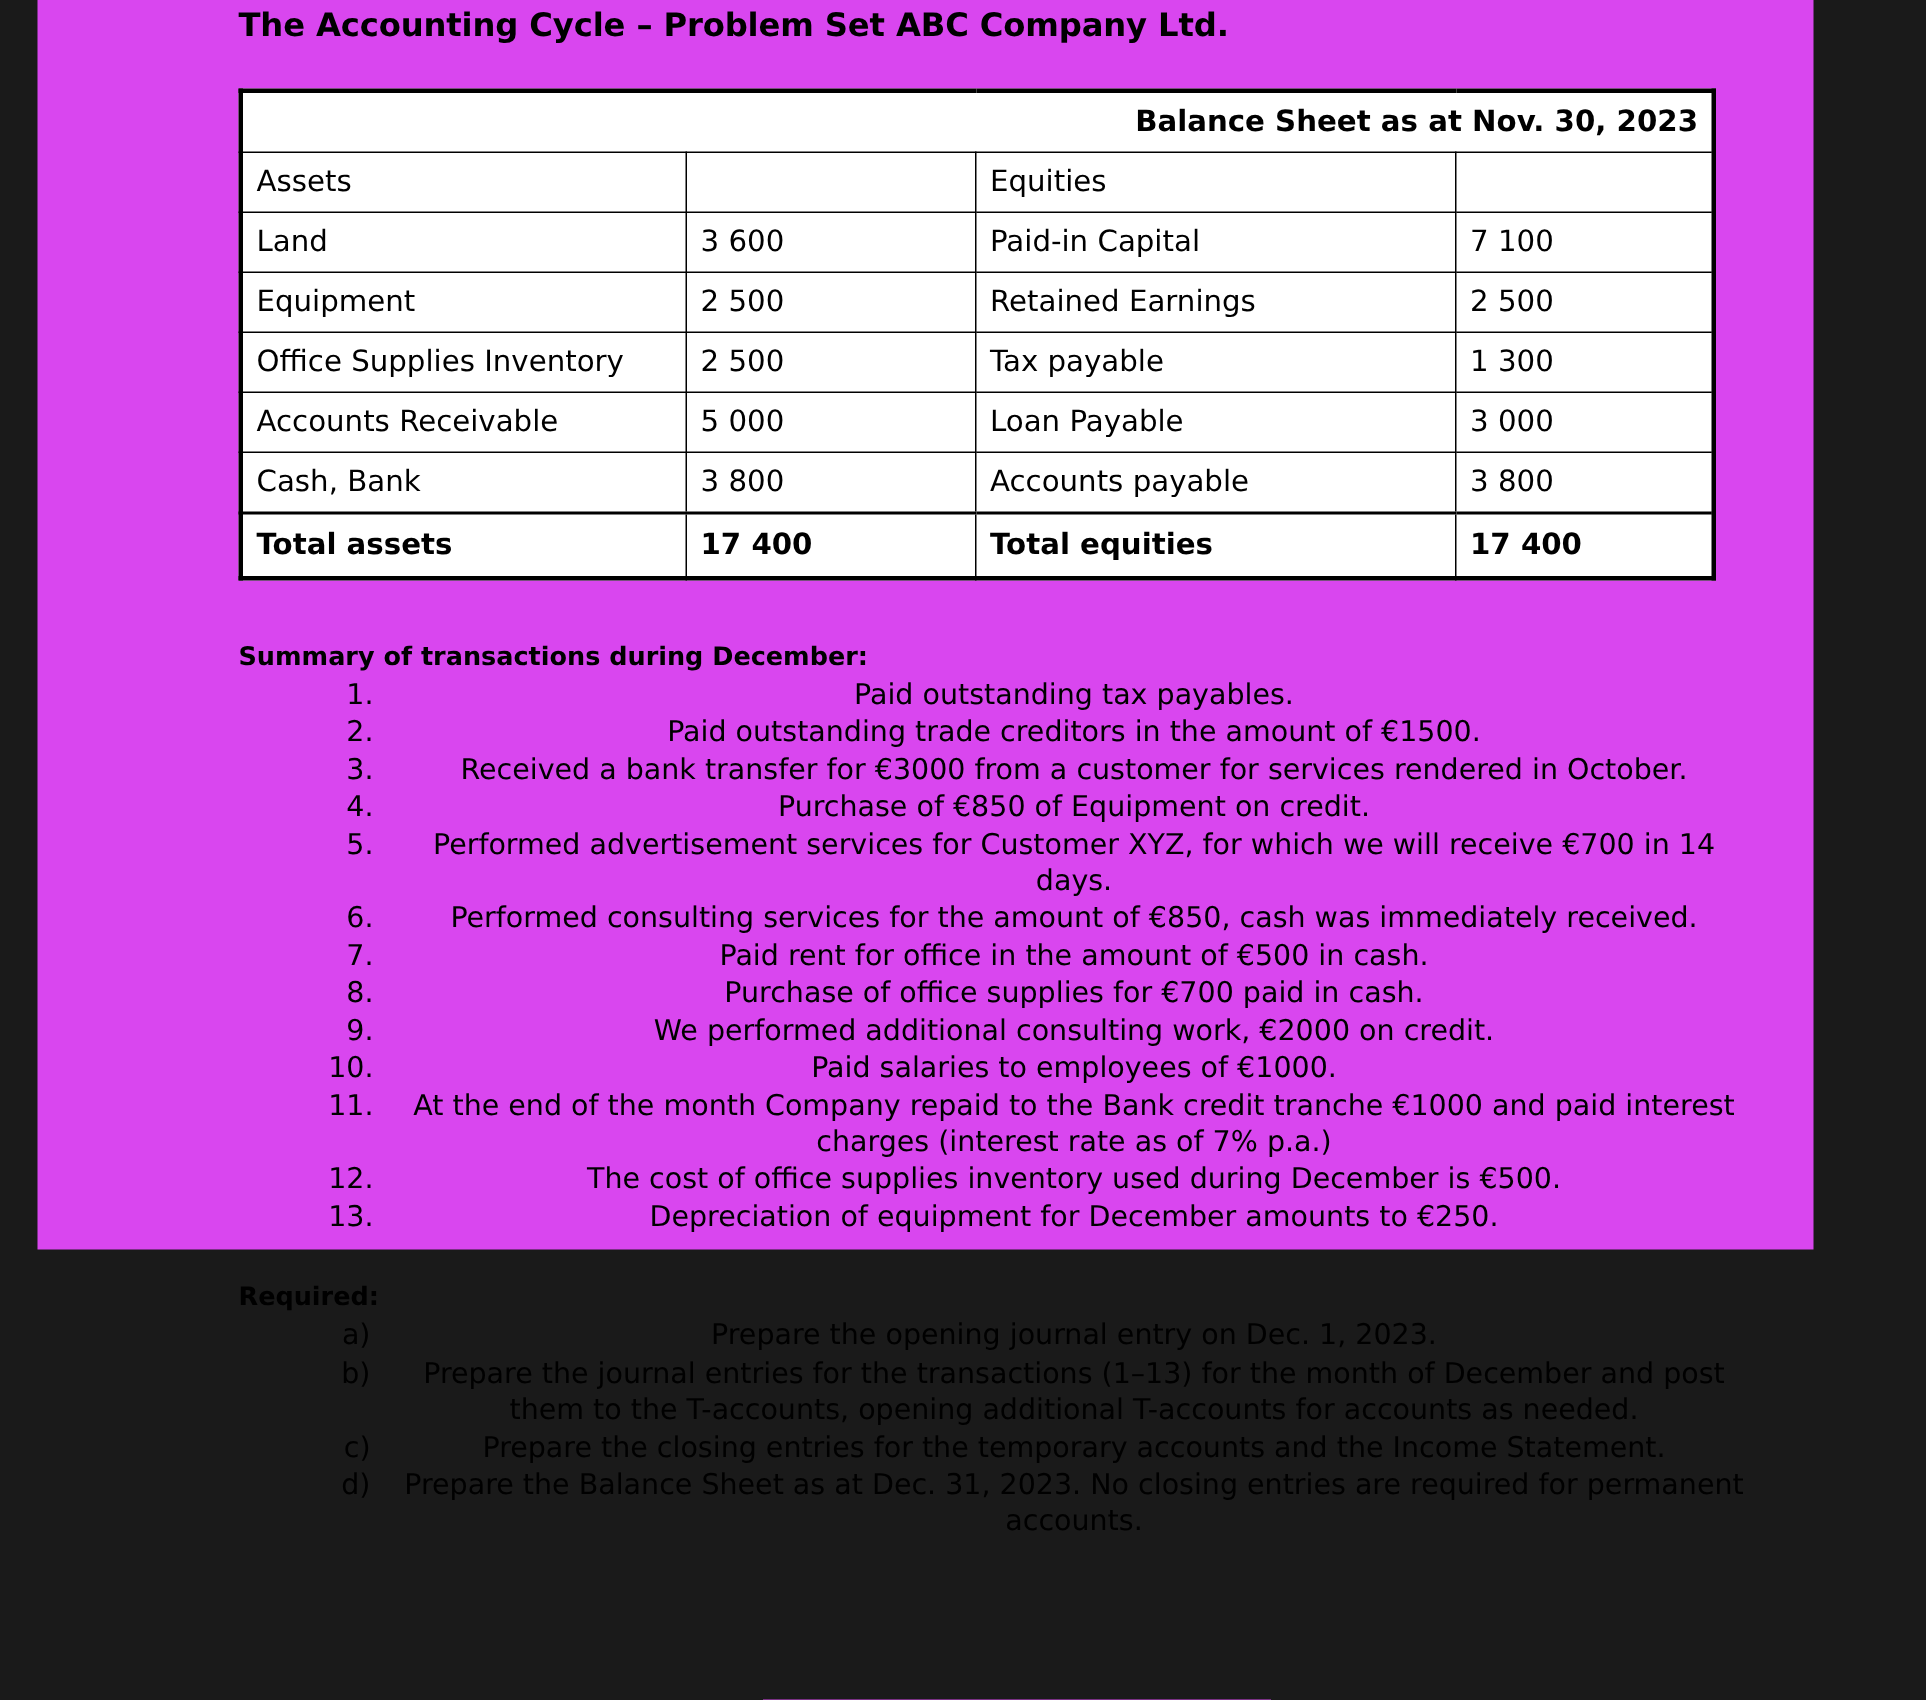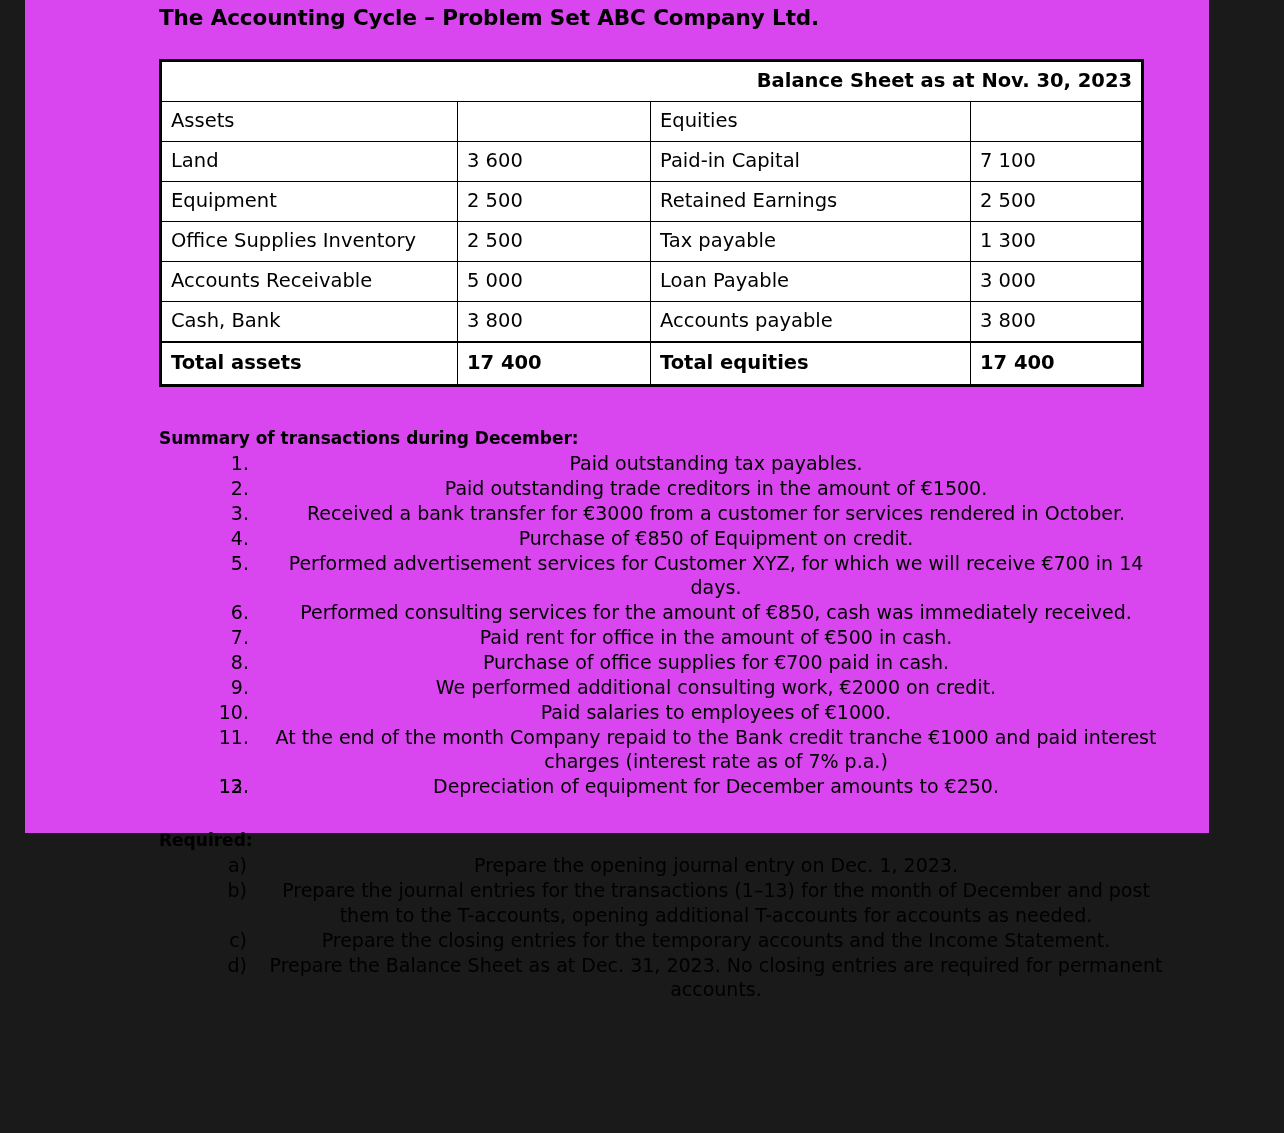--- a/index.html
+++ b/index.html
@@ -236,20 +236,21 @@
           <li>
             <span class="marker">10.</span>
             <span class="item-text">Paid salaries to employees of €1000.</span>
           </li>
           <li>
             <span class="marker">11.</span>
             <span class="item-text">At the end of the month Company repaid to the Bank credit tranche €1000 and paid interest charges (interest rate as of 7% p.a.)</span>
           </li>
           <li>
             <span class="marker">12.</span>
+            <span class="item-text">The cost of office supplies inventory used during December is €500.</span>
           </li>
           <li>
             <span class="marker">13.</span>
             <span class="item-text">Depreciation of equipment for December amounts to €250.</span>
           </li>
         </ul>
     </div>
 
     <div id="required-section">
       <div class="section-head">Required:</div>

